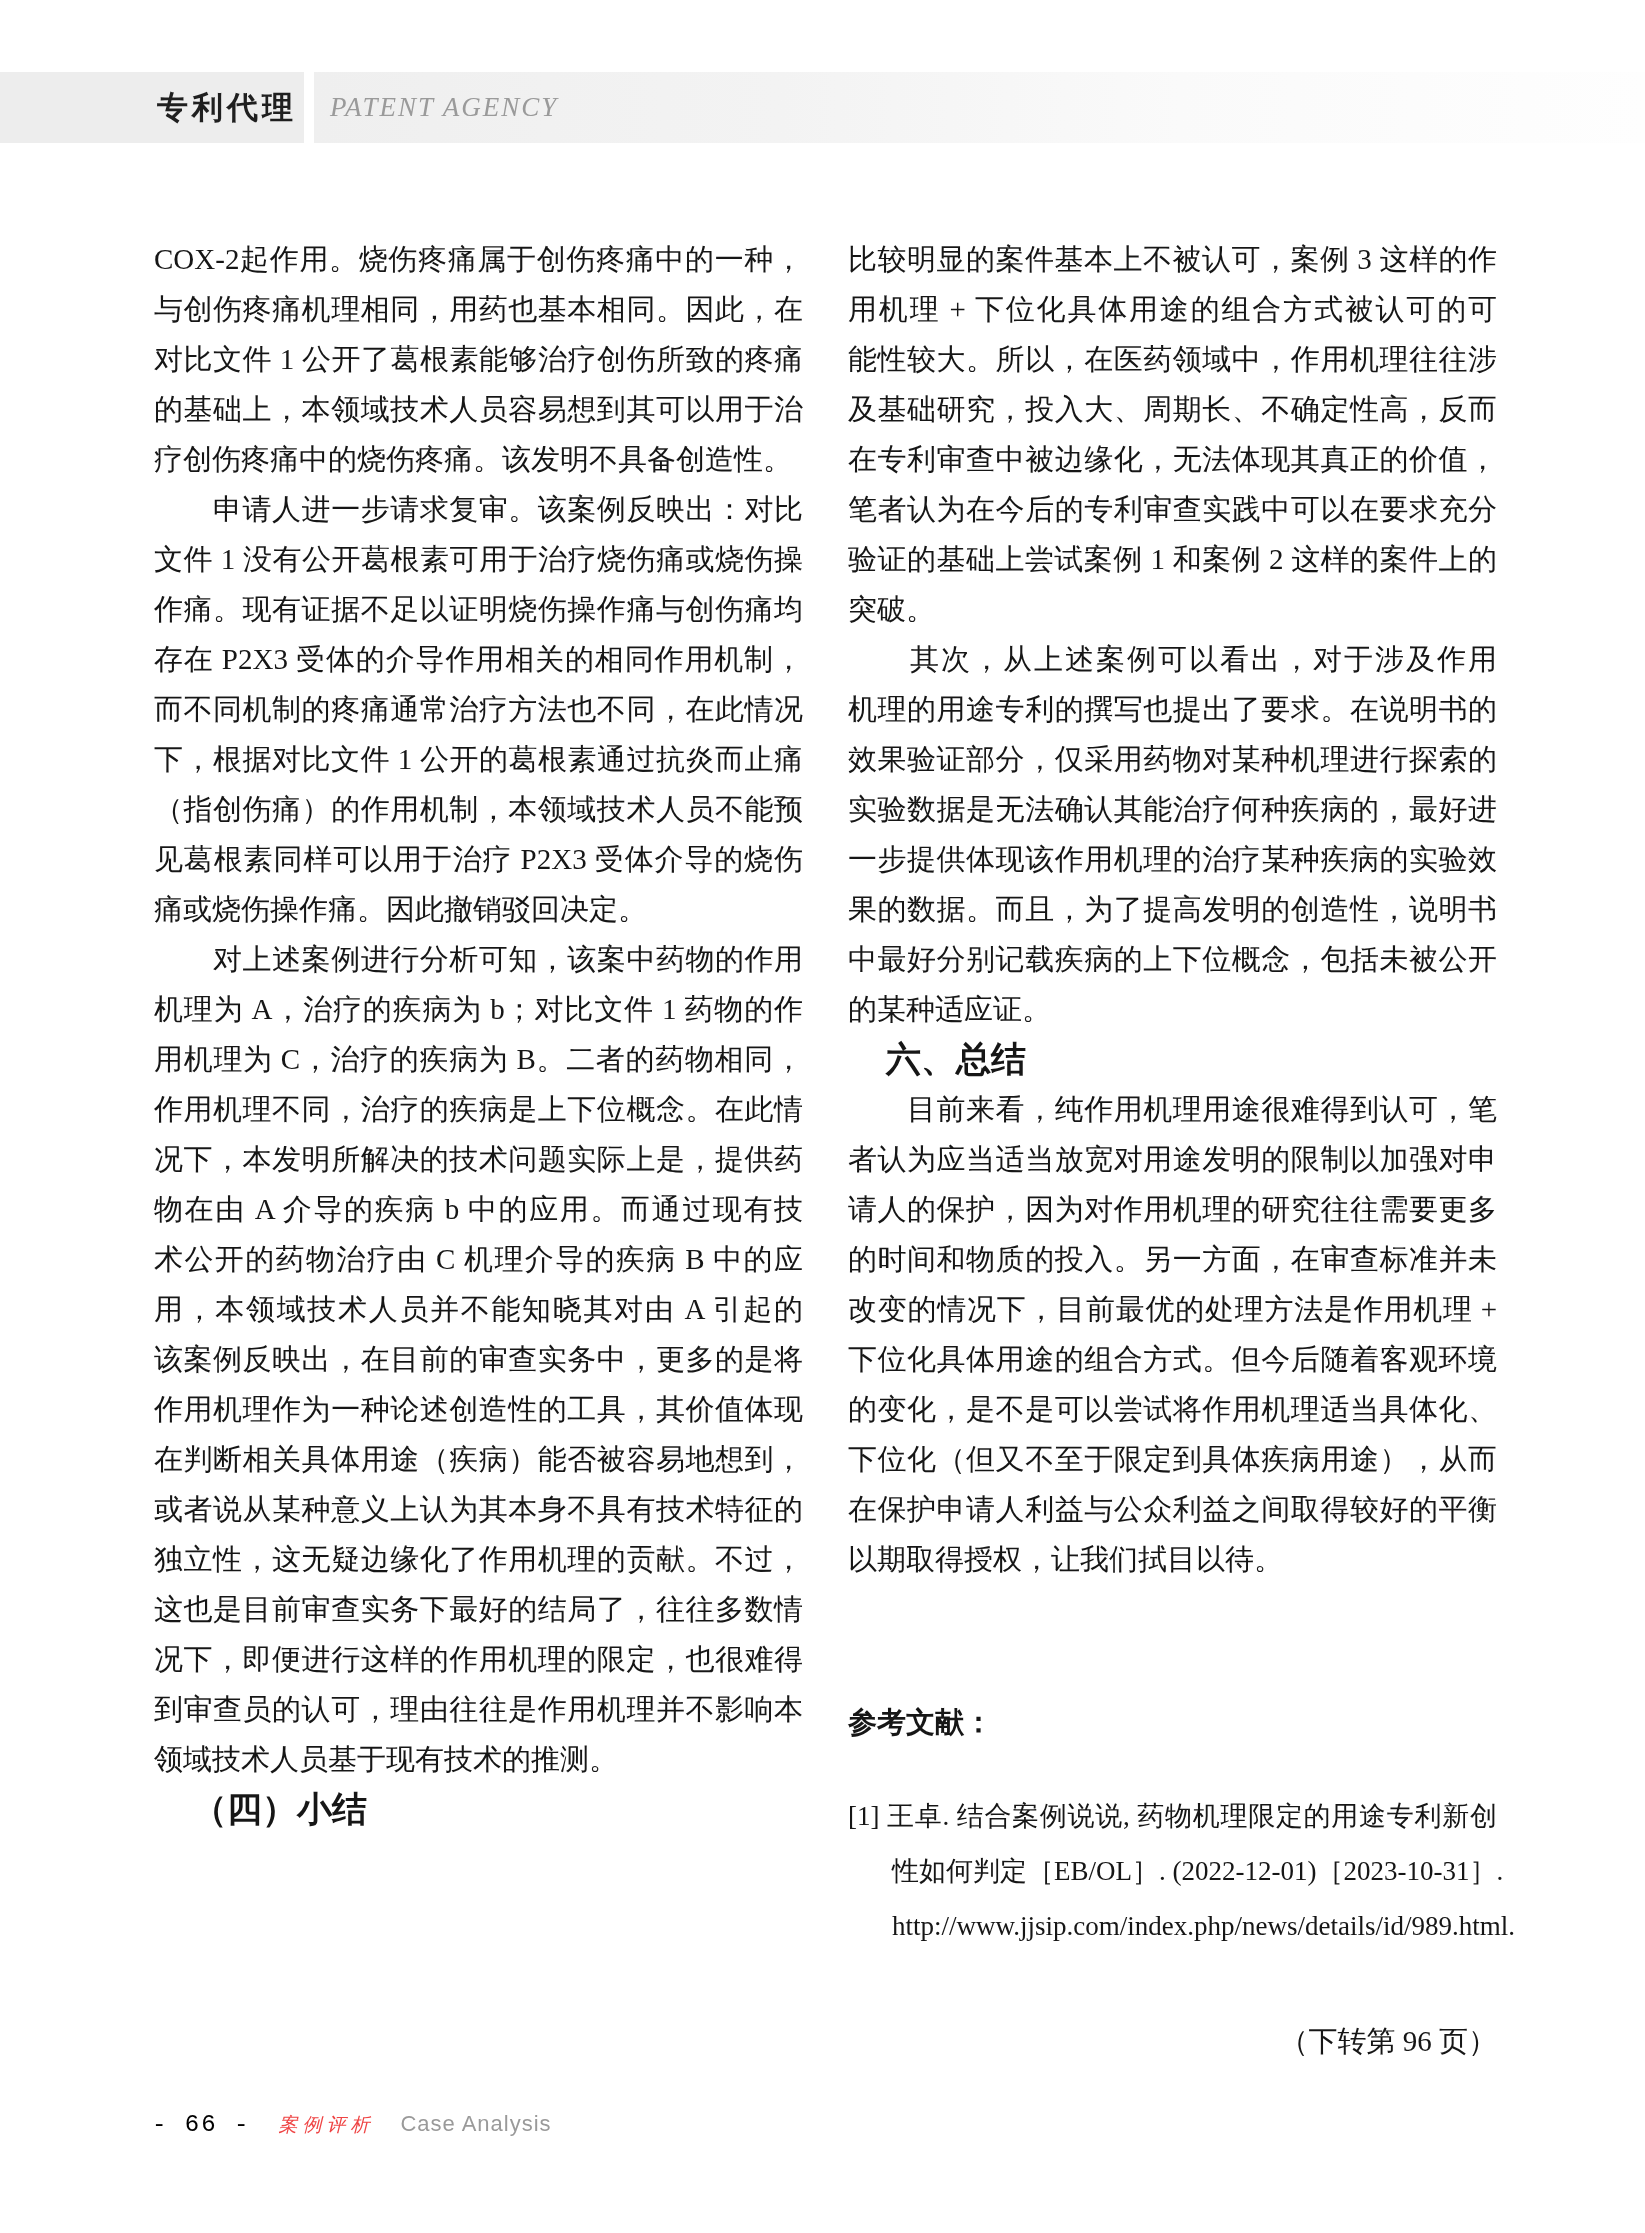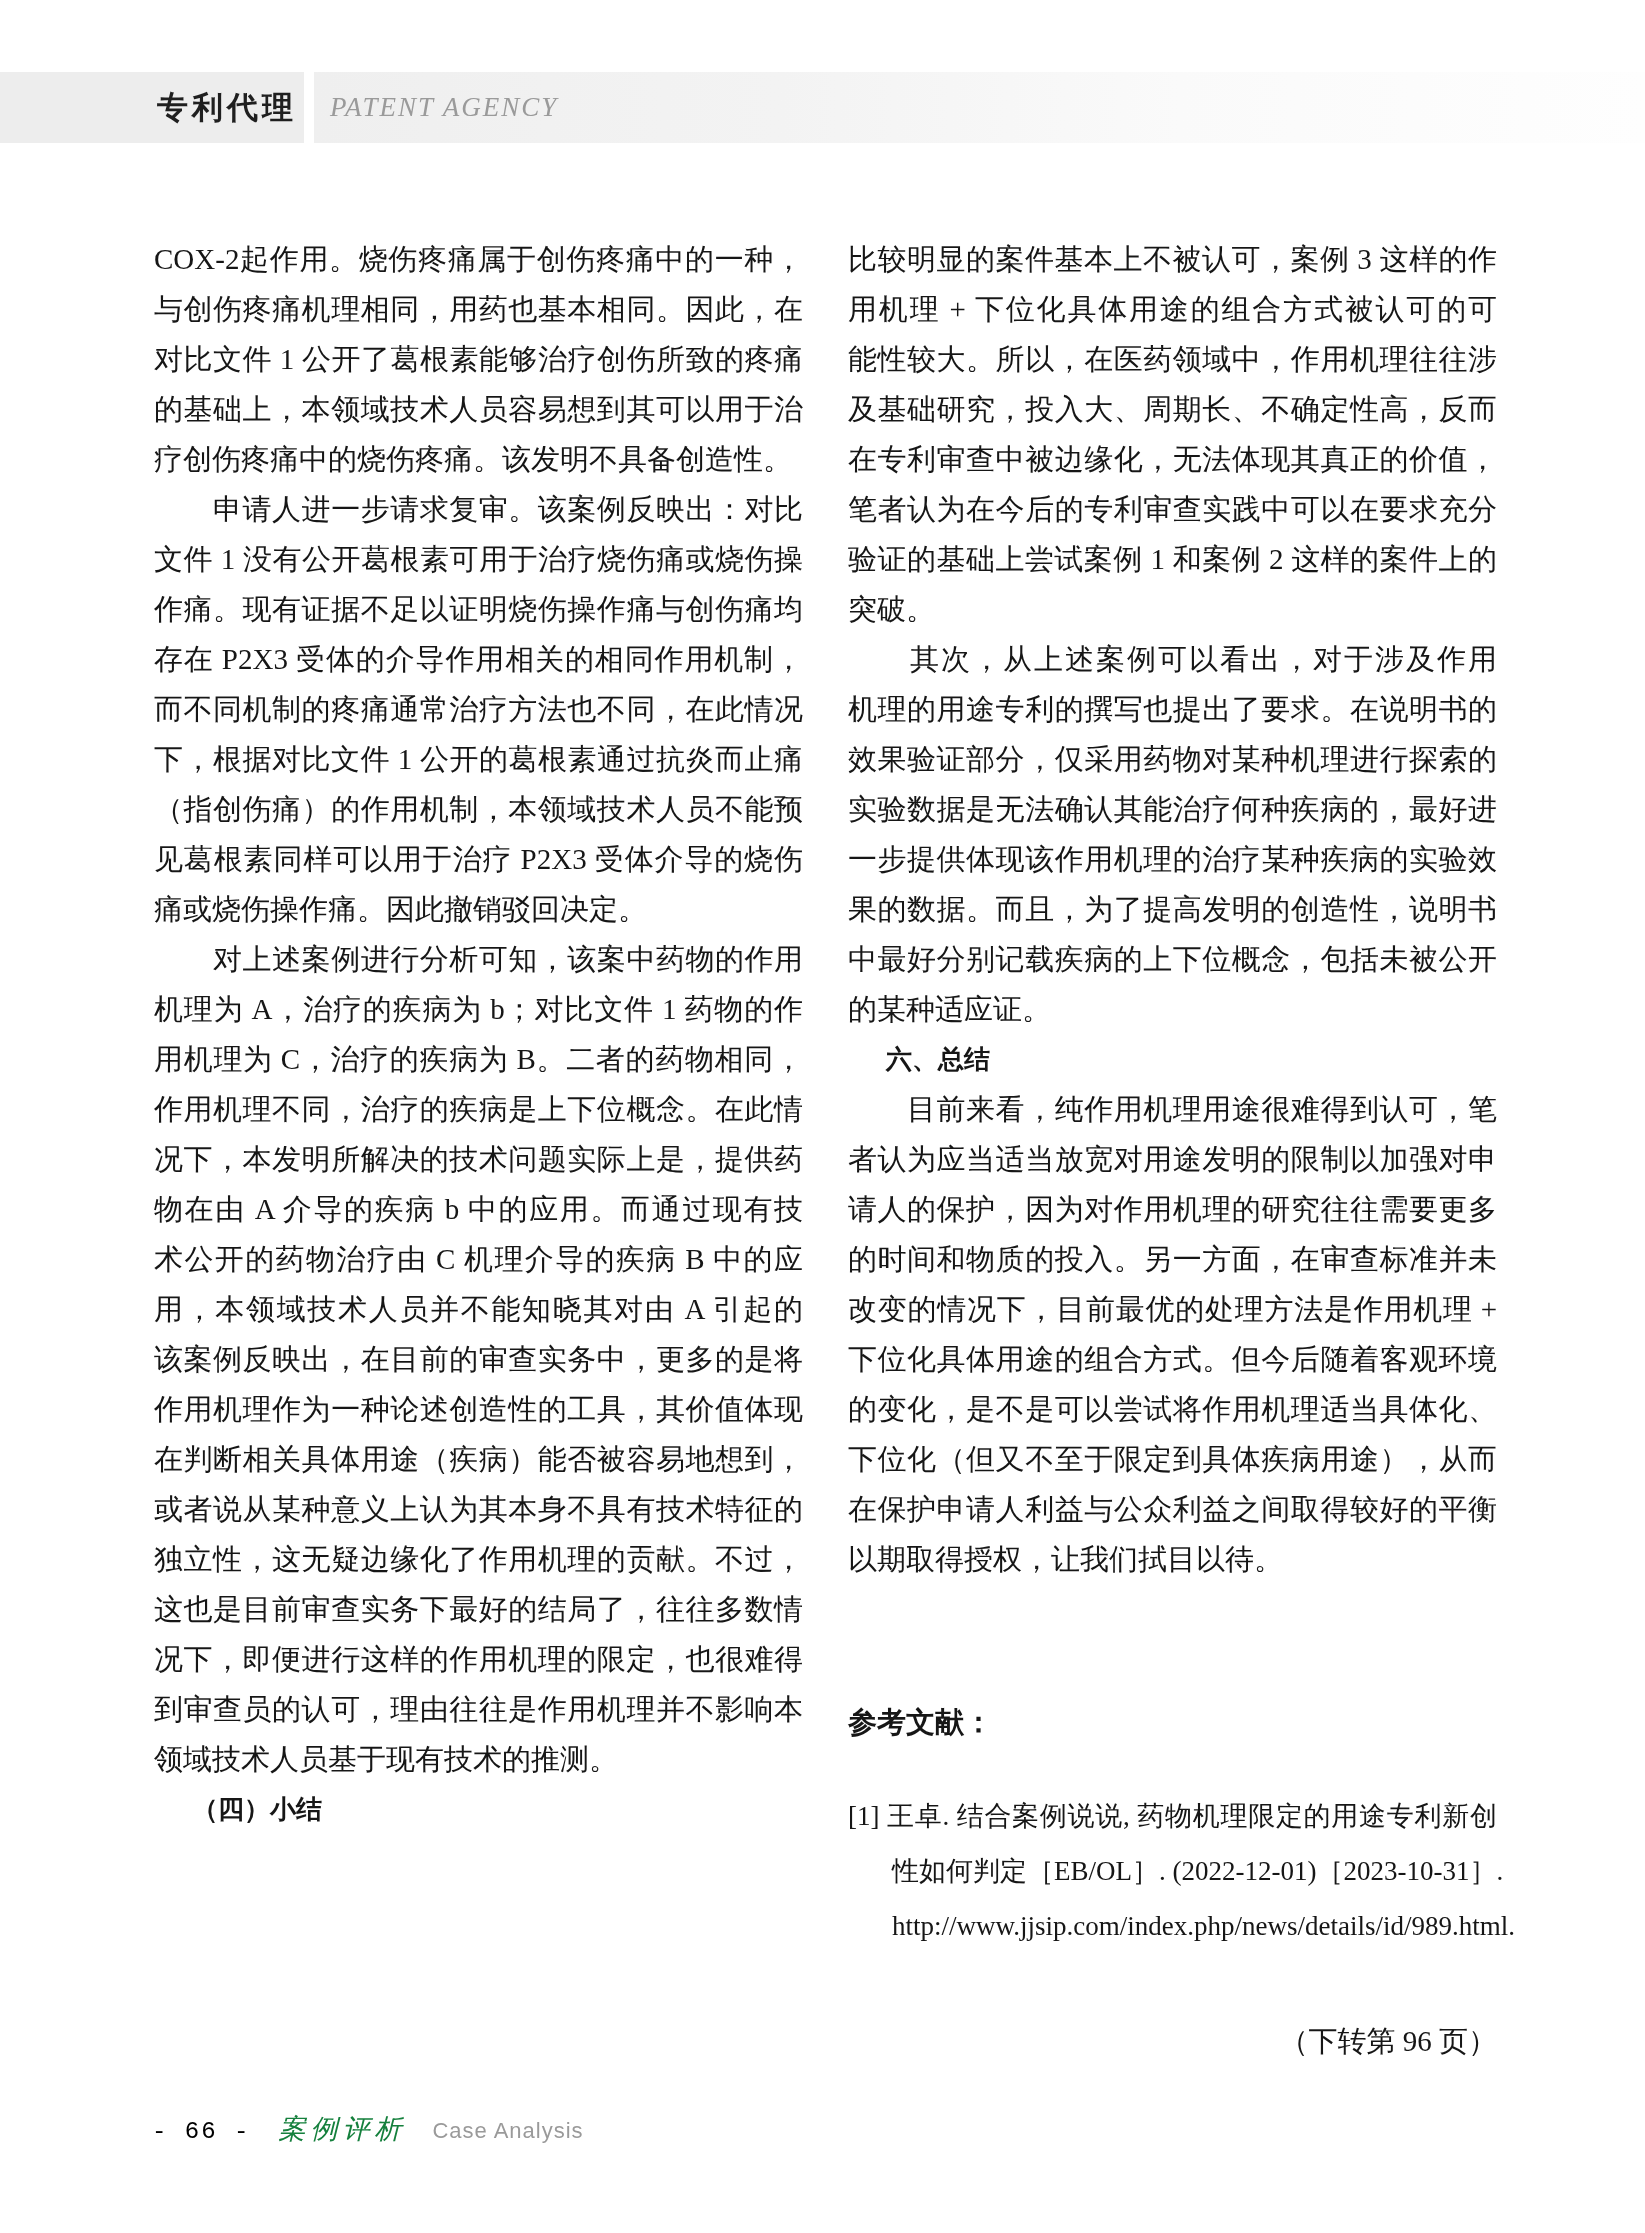--- a/index.html
+++ b/index.html
@@ -25,39 +25,39 @@
   .col{position:absolute;top:234px;width:649px;}
   #col-0{left:154px;}
   #col-1{left:848px;}
   .ln{
     height:50px;line-height:50px;font-size:29px;color:#161616;
     text-align:justify;text-align-last:justify;white-space:nowrap;
   }
   .ln.last{text-align:left;text-align-last:left;}
   .ln.h-cn{
     font-family:"Liberation Sans","DejaVu Sans",sans-serif;font-weight:bold;
-    font-size:26px;padding-left:38px;text-align:center;text-align-last:left;
+    font-size:35px;padding-left:38px;text-align:center;text-align-last:left;
   }
   .ln.ref-h{
     font-family:"Liberation Sans","DejaVu Sans",sans-serif;font-weight:bold;
     font-size:29px;margin-top:113px;text-align:left;text-align-last:left;
   }
   .ref-block{margin-top:42px;}
   .rln{
     height:55px;line-height:55px;font-size:27px;color:#161616;
     text-align:justify;text-align-last:justify;white-space:nowrap;
   }
   .rln.cont{padding-left:44px;}
   .rln.last{text-align:left;text-align-last:left;}
   .ln.turn{margin-top:62px;text-align:right;text-align-last:right;}
   sup{font-size:0.62em;line-height:0;vertical-align:super;}
   
   .footer{position:absolute;left:152px;top:2111px;display:flex;align-items:baseline;}
   .page-num{font-size:24px;color:#000000;letter-spacing:2px;font-family:Liberation Mono, monospace;}
-  .sec-cn{margin-left:28px;font-style:italic;font-size:27px;letter-spacing:5px;color:#15803d;font-family:"DejaVu Serif","Liberation Serif",serif;}
+  .sec-cn{margin-left:28px;font-style:italic;font-size:19px;letter-spacing:5px;color:#ef4444;font-family:"DejaVu Serif","Liberation Serif",serif;}
   .sec-en{margin-left:26px;font-size:22px;letter-spacing:1px;color:#9a9a9a;font-family:"Liberation Sans","DejaVu Sans",sans-serif;}
 </style>
 </head>
 <body>
 
 <div id="page">
 
   <div class="band band-left"></div>
   <div class="band band-right"></div>
   <div class="title-cn">专利代理</div>

